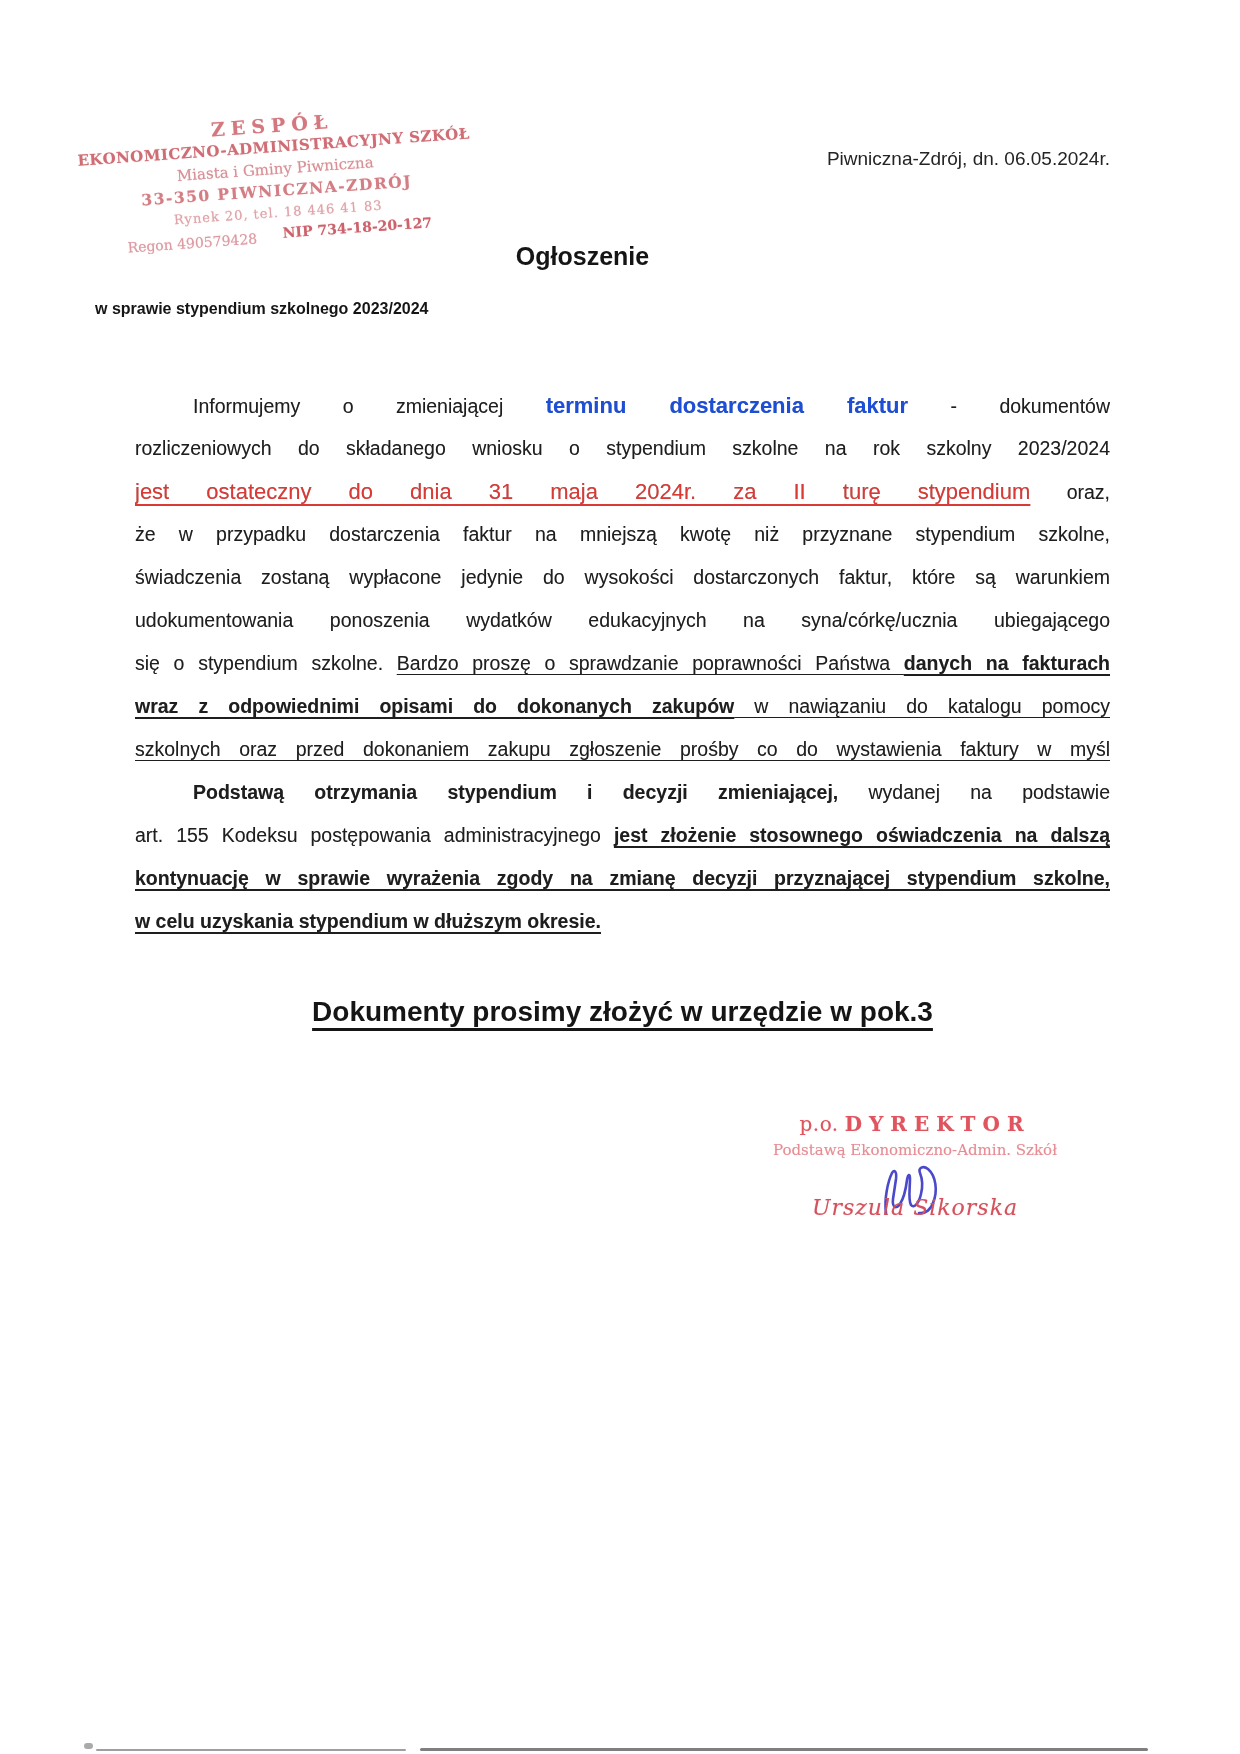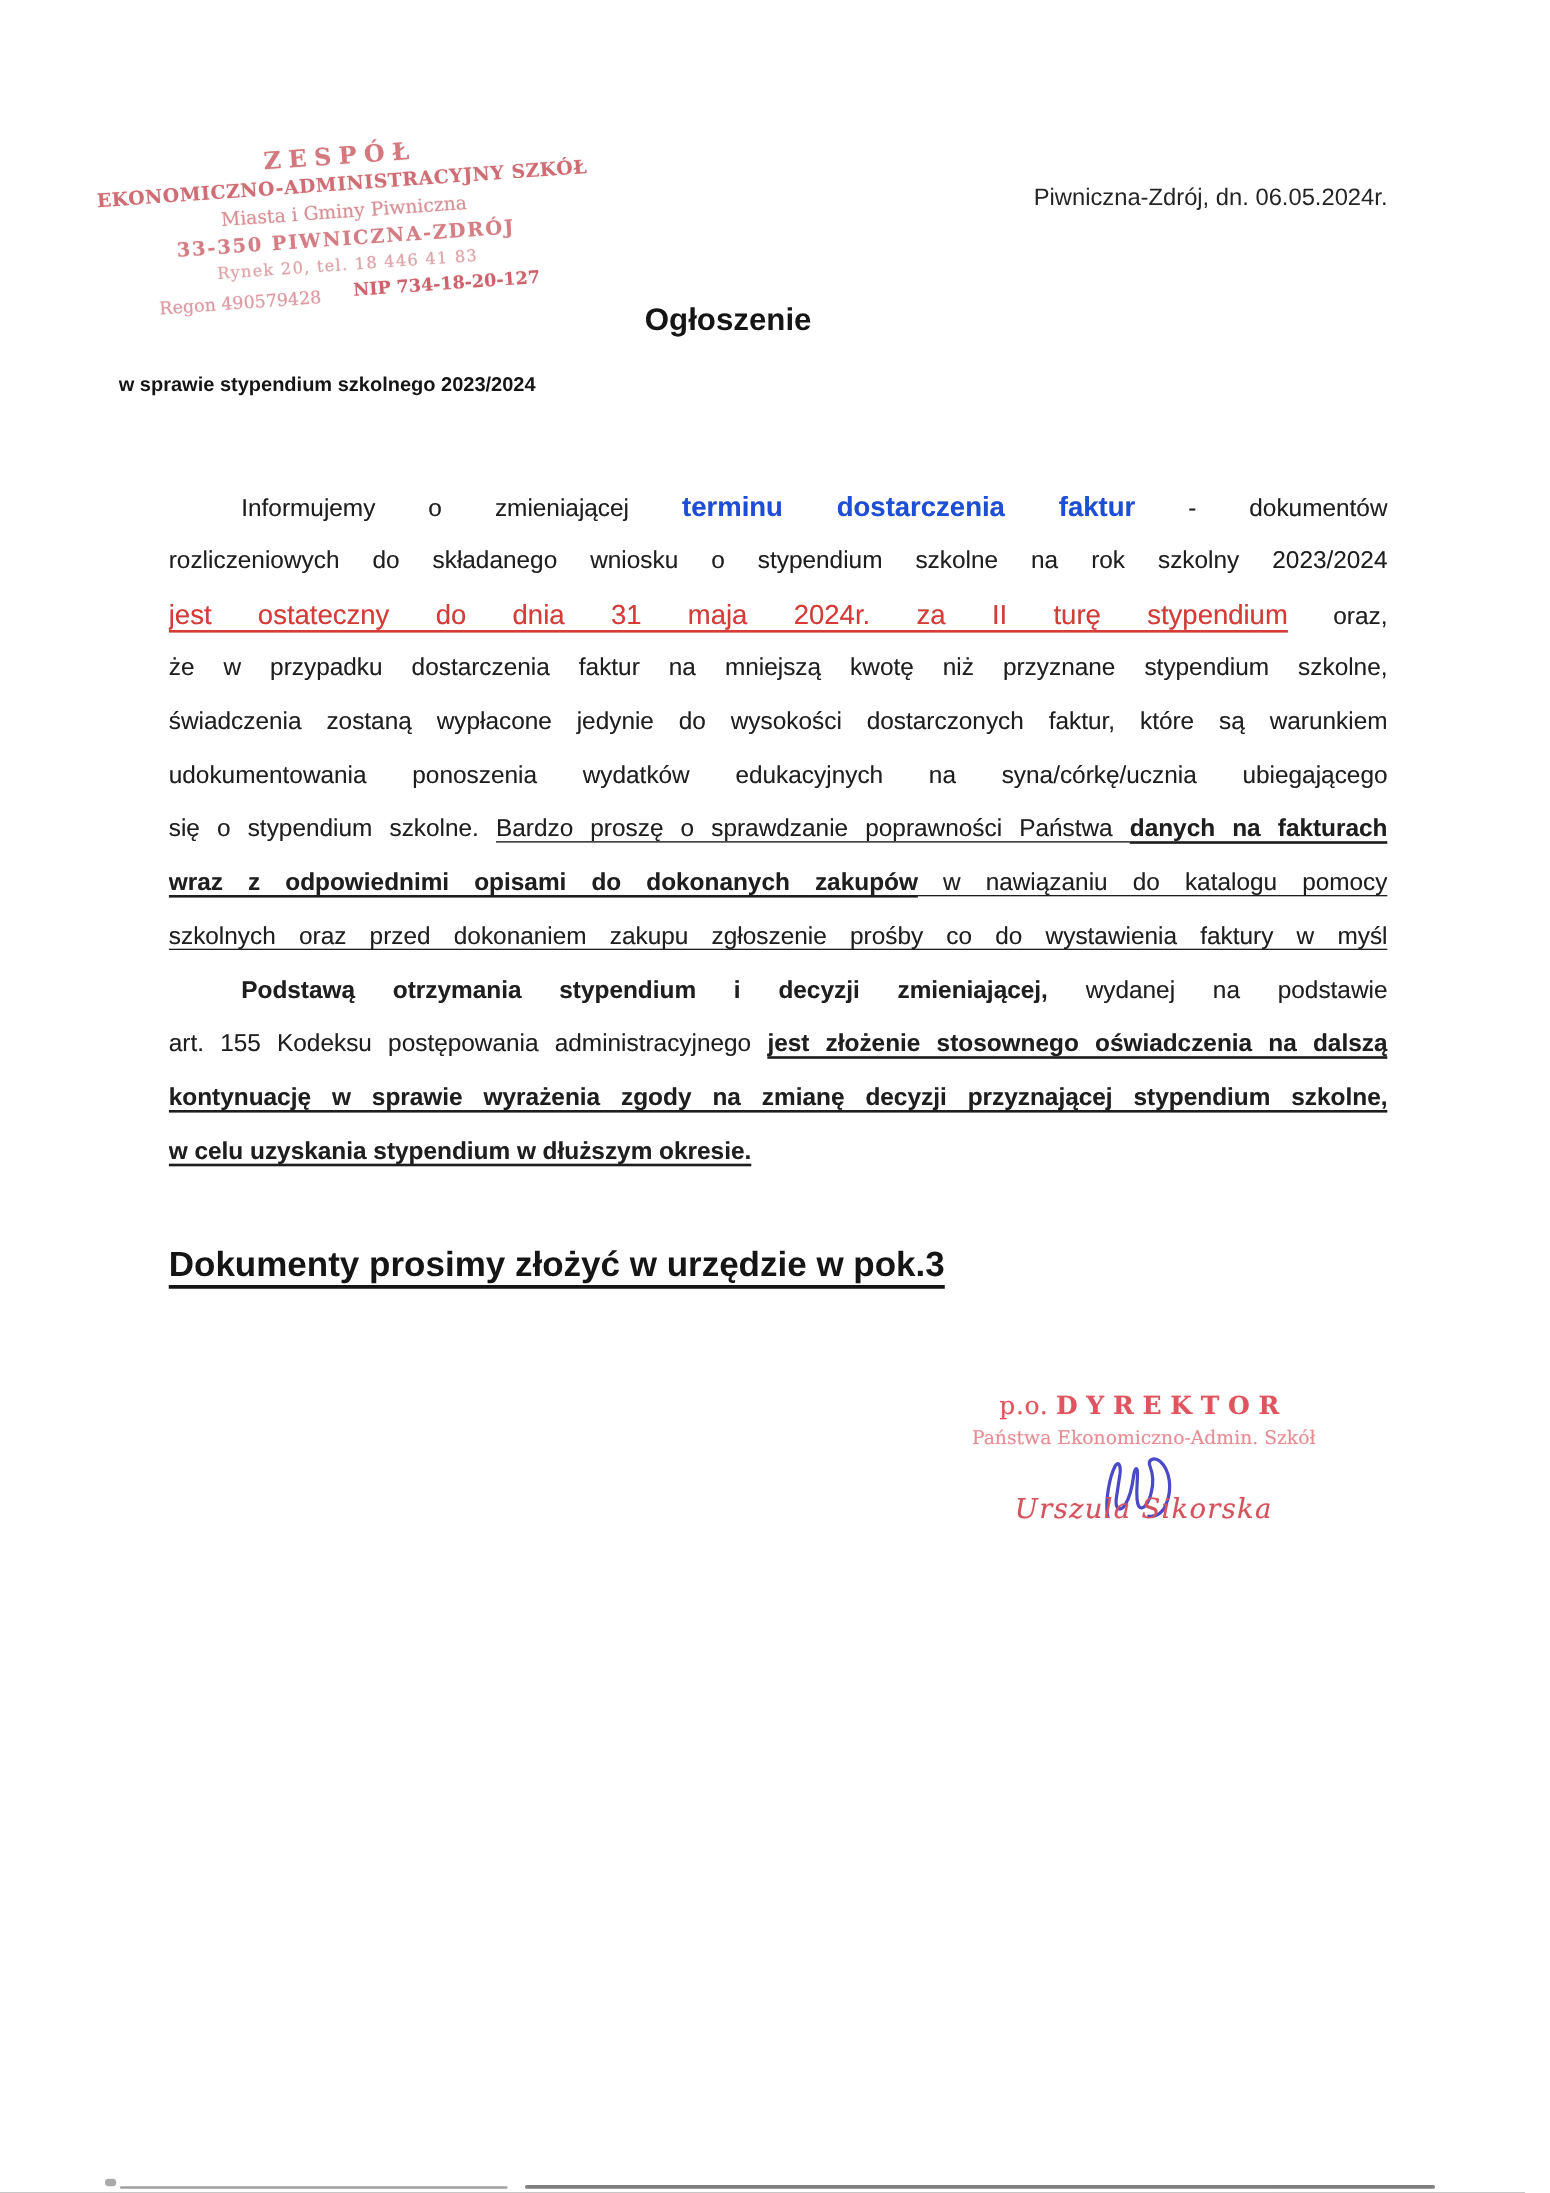--- a/index.html
+++ b/index.html
@@ -51,21 +51,21 @@
   .line.indent{text-indent:58px;}
   .seg{white-space:normal;}
   .seg.b{font-weight:700;}
   .seg.u{text-decoration:underline;text-underline-offset:4px;}
   .seg.bu{font-weight:700;text-decoration:underline;text-decoration-thickness:2px;text-underline-offset:4px;margin-top:20px;}
   .seg.rb{color:#1d4ed8;font-weight:700;font-size:22px;}
   .seg.rbu{color:#d93a35;font-weight:400;font-size:22px;text-decoration:underline;text-decoration-thickness:2px;text-underline-offset:5px;}
 
   
   .closing{
-    position:absolute;left:135px;top:996px;width:975px;text-align:left;
+    position:absolute;left:135px;top:996px;width:975px;text-align:center;
   }
   .closing .closing-text{
     font-size:28px;font-weight:700;color:#151515;
     text-decoration:underline;text-decoration-thickness:3px;text-underline-offset:7px;
   }
 
   
   .sig{
     position:absolute;left:742px;top:1112px;width:346px;text-align:center;
     font-family:"DejaVu Serif",serif;
@@ -124,21 +124,21 @@
     </div>
 
   <div class="closing">
     <span class="closing-text">Dokumenty prosimy złożyć w urzędzie w pok.3</span>
   </div>
 
   <div class="sig">
     <div class="sig-role">
       <span>p.o.</span><span class="spaced">DYREKTOR</span>
     </div>
-    <div class="sig-org">Państwa Ekonomiczno-Admin. Szkół</div>
+    <div class="sig-org">Podstawą Ekonomiczno-Admin. Szkół</div>
     <div class="sig-ink">
       <svg width="74" height="56" viewBox="0 0 74 56" aria-hidden="true">
         <path d="M8,52 C6,38 10,20 14,12 C16,8 19,10 18,18 L15,38 C14,46 18,49 22,43 C26,37 28,27 29,19 C30,13 32,12 32,18 C32,27 30,39 33,44 C36,48 41,42 43,33 C45,25 44,17 42,12 C40,7 45,4 50,8 C58,15 60,30 55,42 C53,48 48,53 41,52" fill="none" stroke="#4a49c9" stroke-width="2.6" stroke-linecap="round" stroke-linejoin="round"></path>
       </svg>
     </div>
     <div class="sig-name">Urszula Sikorska</div>
   </div>
 
   <div class="artifact a1"></div>
   <div class="artifact a2"></div>

